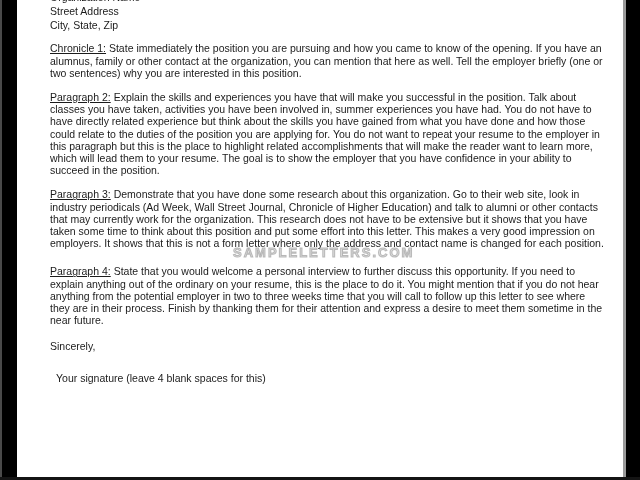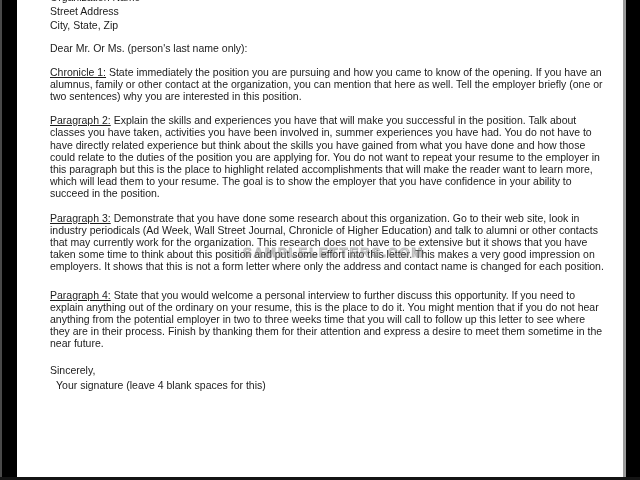--- a/index.html
+++ b/index.html
@@ -54,26 +54,26 @@
     font-size: 10.5px;
     line-height: 12.2px;
     z-index: 2;
   }
   .address-block { line-height: 13.8px; margin-bottom: 10px; }
   .salutation { margin-bottom: 11px; }
   .para { margin-bottom: 12px; }
   .para-label { text-decoration: underline; }
   .para3 { margin-bottom: 16px; }
   .para4 { margin-bottom: 14px; }
-  .closing-line { margin-bottom: 3px; }
+  .closing-line { margin-bottom: 19px; }
   .sig-line { margin-bottom: 11.5px; margin-left: 6px; }
   
   .watermark {
     position: absolute;
-    left: 243px;
+    left: 233px;
     top: 245px;
     z-index: 3;
     font-size: 13px;
     font-weight: bold;
     letter-spacing: 2px;
     color: rgba(255,255,255,0.05);
     -webkit-text-stroke: 1px rgba(120,120,120,0.45);
     text-shadow: 0 0 1px rgba(150,150,150,0.35);
     white-space: nowrap;
     pointer-events: none;
@@ -91,21 +91,20 @@
   <div class="watermark">SAMPLELETTERS.COM</div>
 
   <div class="letter">
 
     <div class="address-block">
       <div>Organization Name</div>
       <div>Street Address</div>
       <div>City, State, Zip</div>
     </div>
 
-    <div class="salutation">Dear Mr. Or Ms. (person's last name only):</div>
 
     <div class="para">
       <span class="para-label">Chronicle 1:</span>
       <span>State immediately the position you are pursuing and how you came to know of the opening. If you have an alumnus, family or other contact at the organization, you can mention that here as well. Tell the employer briefly (one or two sentences) why you are interested in this position.</span>
     </div>
 
     <div class="para">
       <span class="para-label">Paragraph 2:</span>
       <span>Explain the skills and experiences you have that will make you successful in the position. Talk about classes you have taken, activities you have been involved in, summer experiences you have had. You do not have to have directly related experience but think about the skills you have gained from what you have done and how those could relate to the duties of the position you are applying for. You do not want to repeat your resume to the employer in this paragraph but this is the place to highlight related accomplishments that will make the reader want to learn more, which will lead them to your resume. The goal is to show the employer that you have confidence in your ability to succeed in the position.</span>
     </div>

